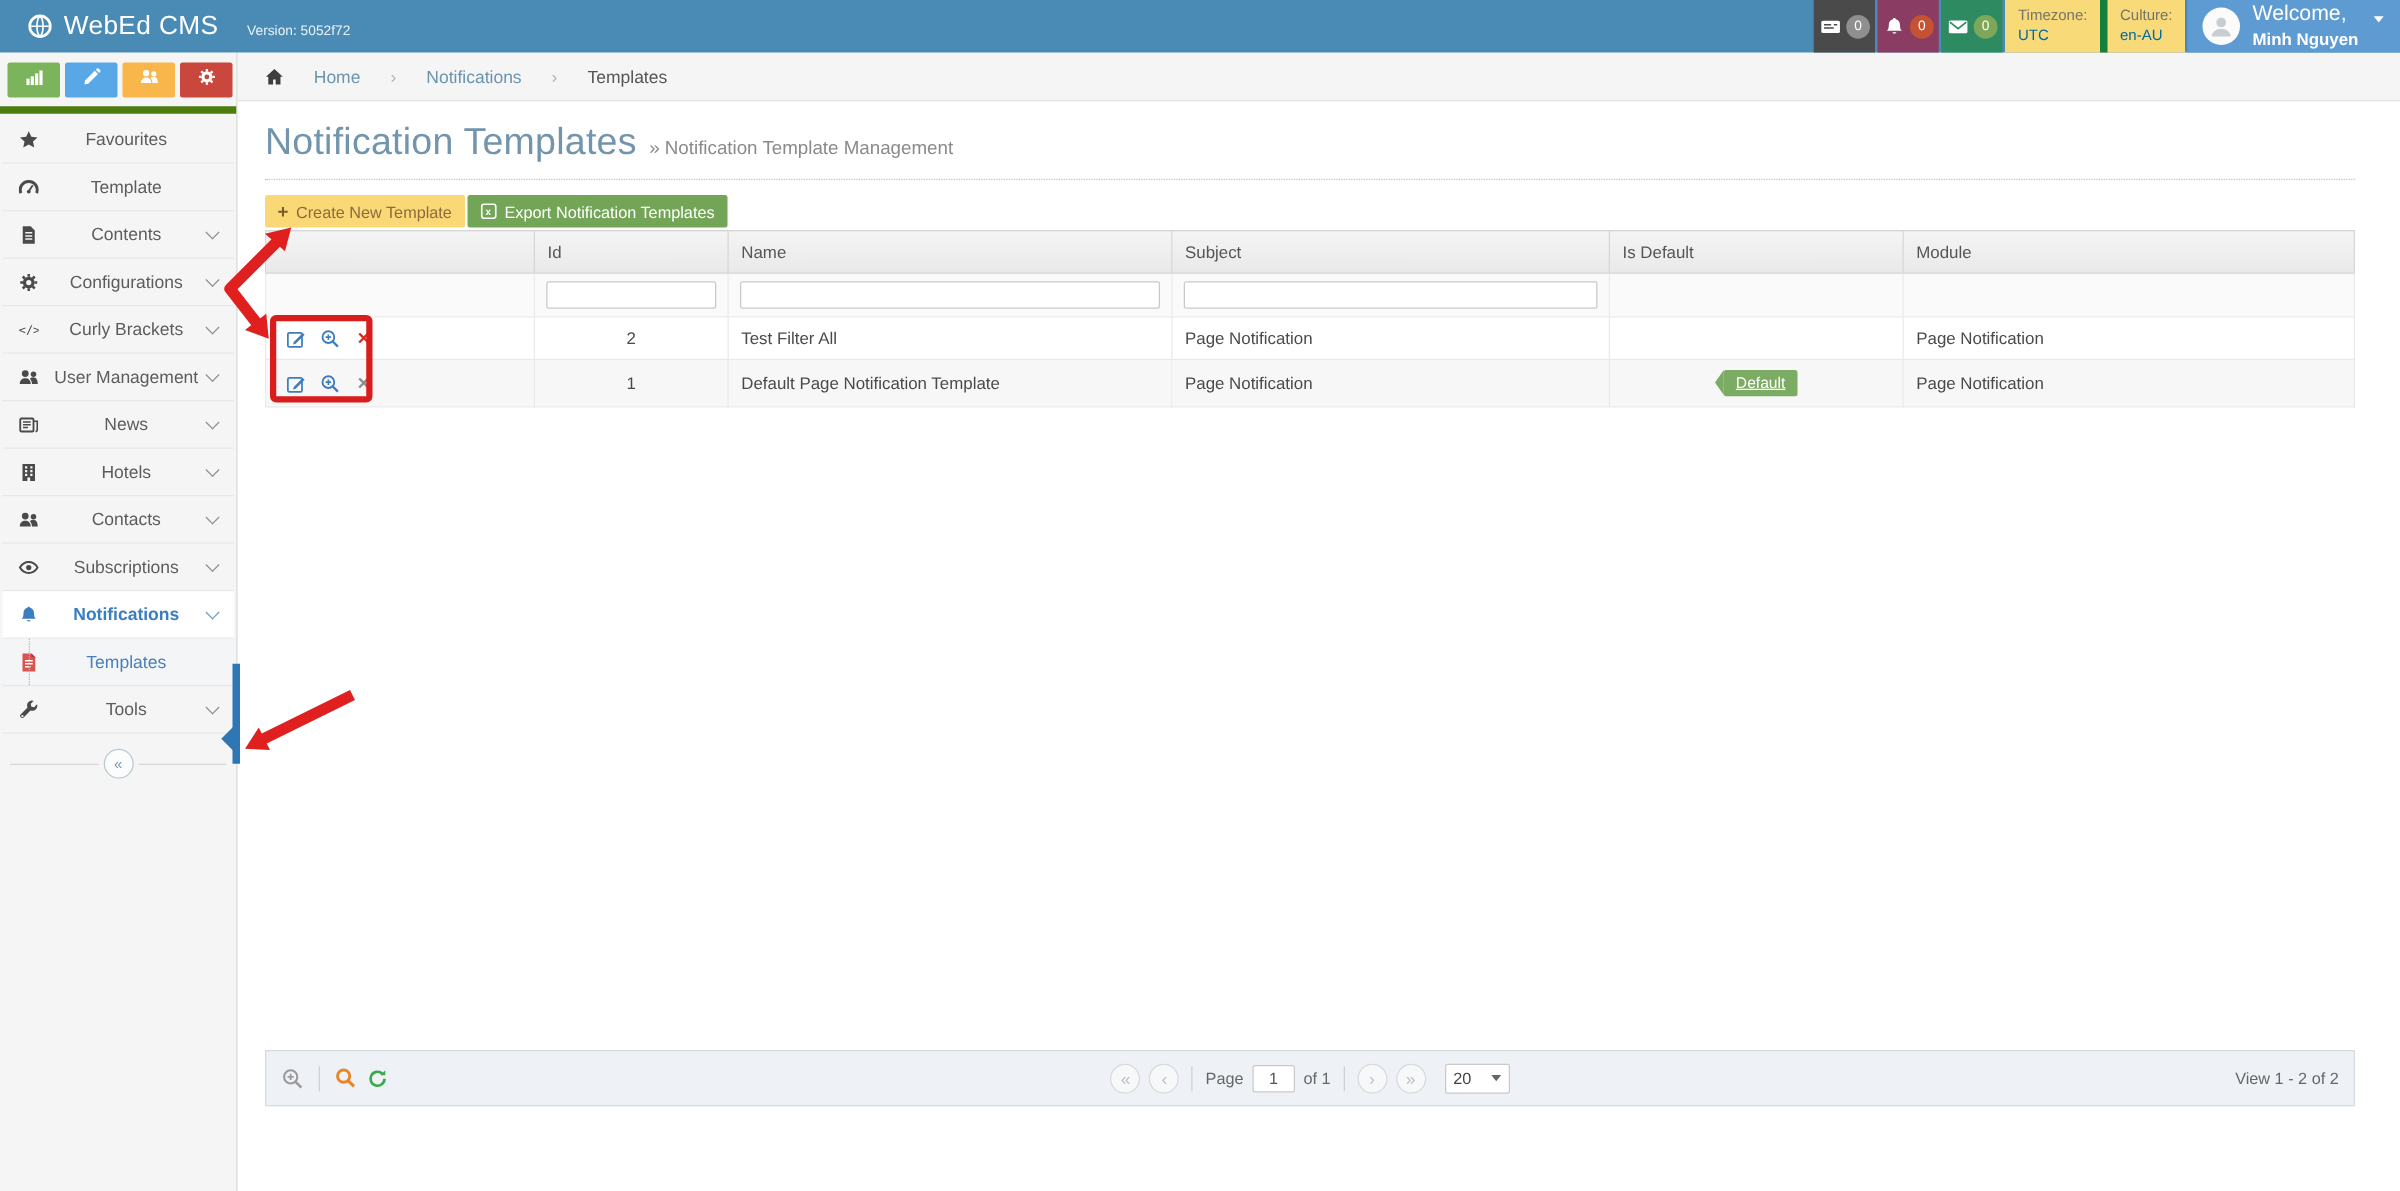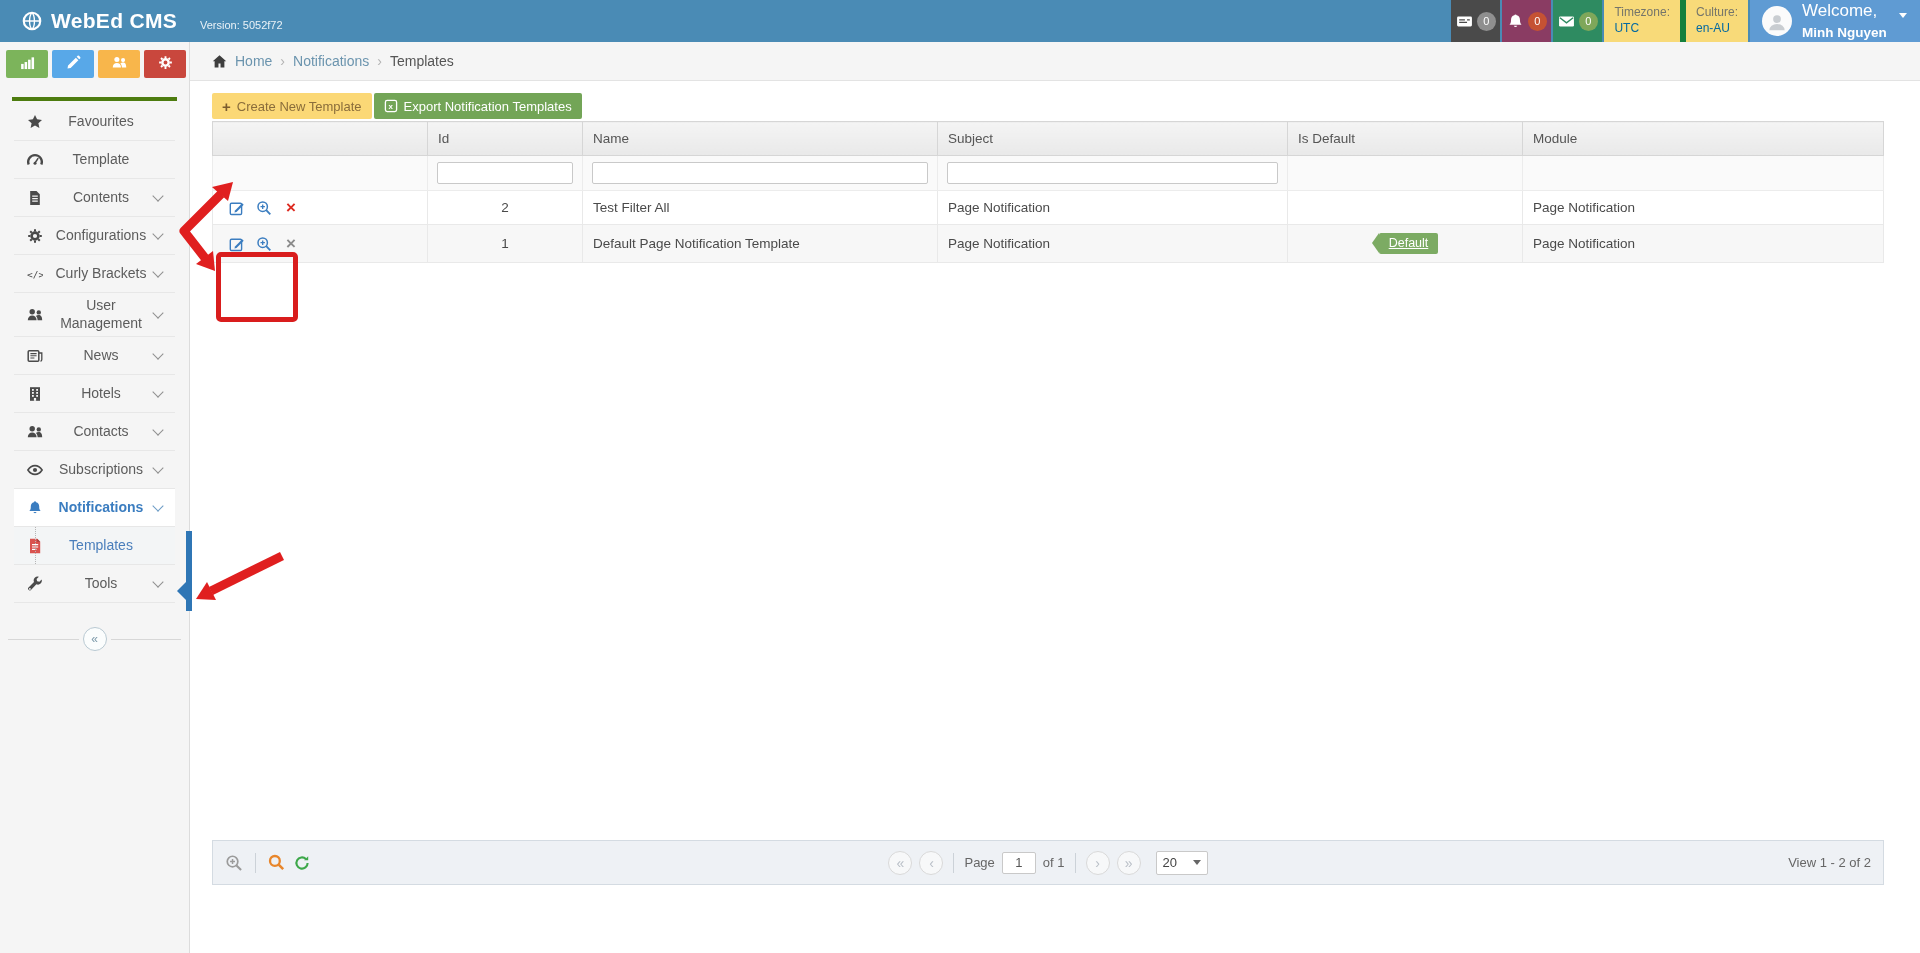--- a/index.html
+++ b/index.html
@@ -3,21 +3,21 @@
 <meta charset="utf-8">
 <style>
   html,body{margin:0;padding:0;background:#fff;}
   .page{position:relative;width:1920px;height:953px;overflow:hidden;background:#fff;
         font-family:"Liberation Sans","DejaVu Sans",sans-serif;-webkit-font-smoothing:antialiased;}
 
   
   .topbar{position:absolute;left:0;top:0;width:1920px;height:42px;background:#4a8bb5;display:flex;align-items:center;color:#fff;z-index:10;}
   .brand{display:flex;align-items:center;gap:9px;padding-left:22px;}
   .brand-icon{width:20px;height:20px;color:#fff;}
-  .brand-name{font-size:21px;font-weight:bold;letter-spacing:.3px;}
+  .brand-name{font-size:21px;font-weight:normal;letter-spacing:.3px;}
   .version{font-size:11px;margin-left:14px;margin-top:7px;color:#eaf2f7;}
   .topbar-right{margin-left:auto;display:flex;height:42px;}
   .tb-stat{width:49px;display:flex;align-items:center;justify-content:center;gap:4px;margin-left:2px;cursor:pointer;}
   .tb-stat-icon{width:17px;height:17px;color:#fff;}
   .tb-badge{min-width:19px;height:19px;border-radius:10px;font-size:11px;display:flex;align-items:center;justify-content:center;color:#fff;padding:0 2px;box-sizing:border-box;}
   .tb-locale{background:#f8da79;display:flex;margin-left:2px;color:#75756a;font-size:12px;}
   .tb-locale .col{padding:4px 10px;display:flex;flex-direction:column;justify-content:center;line-height:1.3;}
   .tb-locale .col+.col{border-left:6px solid #15803d;}
   .tb-locale .val{color:#0369a1;}
   .tb-user{background:#5f9bd3;display:flex;align-items:center;gap:10px;padding:0 16px 0 12px;margin-left:2px;width:170px;box-sizing:border-box;cursor:pointer;}
@@ -26,21 +26,21 @@
   .tb-user-text{line-height:1.25;}
   .welcome{font-size:17px;text-align:center;}
   .uname{font-size:13.5px;font-weight:bold;white-space:nowrap;}
   .caret{width:0;height:0;border-left:4px solid transparent;border-right:4px solid transparent;border-top:5px solid #fff;margin-left:2px;margin-top:-12px;}
 
   
   .sidebar{position:absolute;left:0;top:42px;width:190px;bottom:0;background:#f5f5f5;border-right:1px solid #dcdcdc;box-sizing:border-box;z-index:4;}
   .qrow{display:flex;gap:4px;padding:8px 0 7px 6px;}
   .qbtn{width:42px;height:28px;border-radius:2px;display:flex;align-items:center;justify-content:center;color:#fff;cursor:pointer;}
   .qbtn svg{width:15px;height:15px;}
-  .menu{list-style:none;margin:12px;padding:2px;border-top:4px solid #4d7c0f;}
+  .menu{list-style:none;margin:0;padding:2px;border-top:6px solid #4d7c0f;}
   .mi{display:flex;align-items:center;min-height:38px;border-bottom:1px solid #e7e7e7;padding:0 8px 0 13px;color:#5c5c5c;font-size:14px;cursor:pointer;position:relative;box-sizing:border-box;}
   .mi-icon{width:22px;height:16px;color:#4a4a4a;flex:none;display:flex;align-items:center;}
   .mi-icon svg{width:16px;height:16px;}
   .mi-label{flex:1;text-align:center;padding:4px 0;line-height:1.25;}
   .chev{flex:none;width:11px;height:11px;visibility:hidden;position:relative;margin-right:3px;}
   .chev.visible{visibility:visible;}
   .chev::before{content:"";position:absolute;left:1px;top:0;width:7px;height:7px;border-right:1.6px solid #8f8f8f;border-bottom:1.6px solid #8f8f8f;transform:rotate(45deg);}
   .mi.active{background:#fff;}
   .mi.active .mi-icon{color:#3b7dc0;}
   .mi.active .mi-label{color:#3b7dc0;font-weight:600;}
@@ -49,21 +49,21 @@
   .mi.submenu .mi-label{color:#4a7ebb;font-weight:400;}
   .mi.submenu::before{content:"";position:absolute;left:21px;top:0;bottom:0;border-left:1px dotted #b5b5b5;}
   .collapse-row{display:flex;align-items:center;padding:10px 8px;}
   .cline{flex:1;height:1px;background:#d7d7d7;}
   .collapse-btn{width:22px;height:22px;border:1px solid #b9c9d2;border-radius:50%;background:#fbfdfd;color:#7d9aaa;font-size:12px;display:flex;align-items:center;justify-content:center;cursor:pointer;margin:0 4px;}
   .blue-bar{position:absolute;left:186px;top:531px;width:6px;height:80px;background:#2f76b5;z-index:6;}
   .blue-bump{position:absolute;left:177px;top:581px;width:0;height:0;border-top:10px solid transparent;border-bottom:10px solid transparent;border-right:10px solid #2f76b5;z-index:6;}
 
   
   .main{position:absolute;left:190px;top:42px;right:0;bottom:0;background:#fff;}
-  .bc-bar{height:38px;background:#f5f5f5;border-bottom:1px solid #e3e3e3;display:flex;align-items:center;padding-left:22px;gap:8px;font-size:14px;}
+  .bc-bar{height:38px;background:#f5f5f5;border-bottom:1px solid #e3e3e3;display:flex;align-items:center;padding-left:22px;gap:24px;font-size:14px;}
   .home-ic{width:15px;height:15px;color:#3e3e3e;display:flex;}
   .home-ic svg{width:15px;height:15px;}
   .bc-link{color:#6b94ae;cursor:pointer;}
   .bc-sep{color:#b3b3b3;font-size:14px;}
   .bc-cur{color:#555;}
   .content{padding:0 36px 0 22px;}
   .title-row{padding-top:16px;border-bottom:1px dotted #b9c6d2;padding-bottom:12px;display:flex;align-items:baseline;gap:10px;}
   .title-row h1{margin:0;font-size:30px;font-weight:400;color:#7295ad;letter-spacing:.2px;}
   .subtitle{font-size:15px;color:#8b8b8b;}
 
@@ -392,20 +392,24 @@
           </svg>
         </span>
       <span class="bc-link">Home</span>
       <span class="bc-sep">›</span>
       <span class="bc-link">Notifications</span>
       <span class="bc-sep">›</span>
       <span class="bc-cur">Templates</span>
     </div>
 
     <div class="content">
+      <div class="title-row">
+        <h1>Notification Templates</h1>
+        <span class="subtitle">» Notification Template Management</span>
+      </div>
 
       <div class="btn-row">
         <span class="btn btn-create">
           <span class="plus">+</span>
           <span>Create New Template</span>
         </span>
         <span class="btn btn-export">
           <span class="excel">
               <svg viewBox="0 0 16 16">
                 <rect x="1.6" y="1.6" width="12.8" height="12.8" rx="2" fill="none" stroke="#fff" stroke-width="1.5"></rect>

